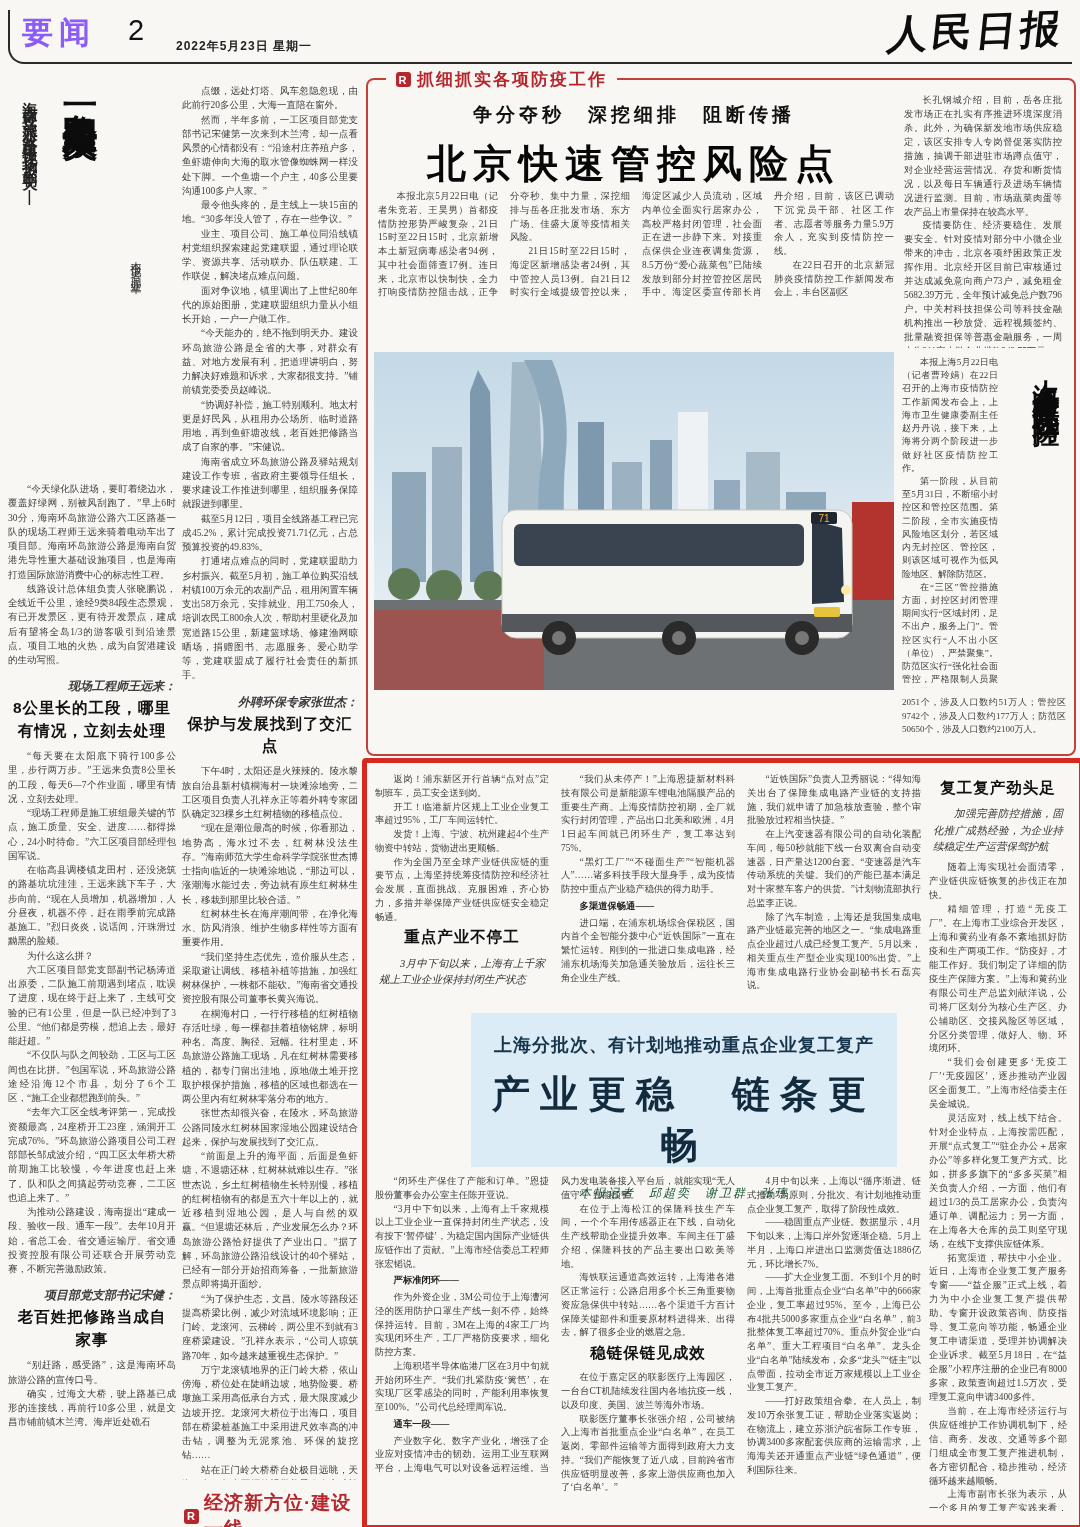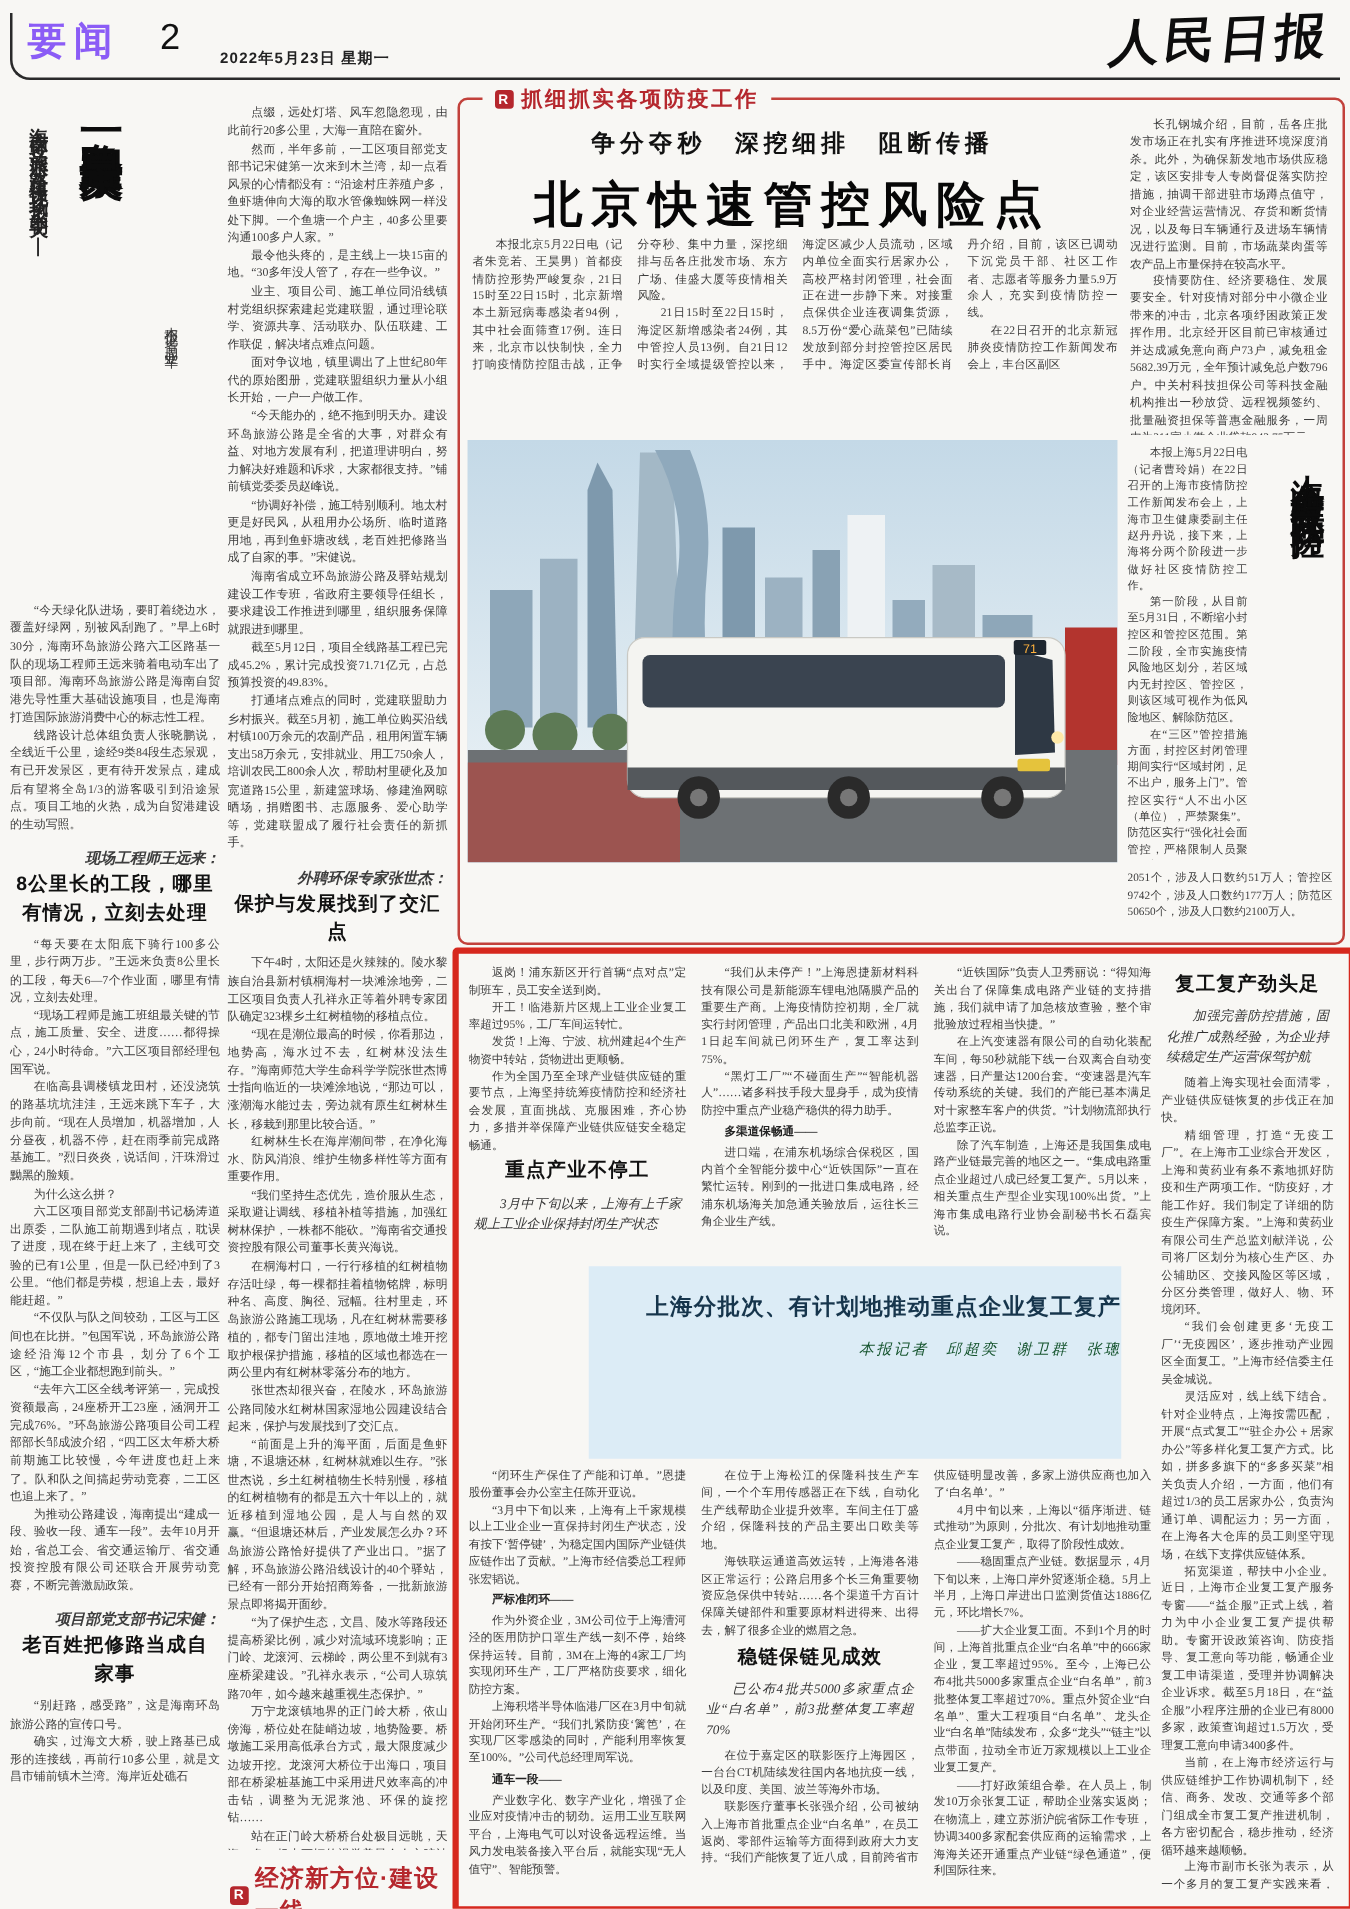--- a/index.html
+++ b/index.html
@@ -74,21 +74,21 @@
   .sh-headline{position:absolute;right:2px;top:6px;height:336px;writing-mode:vertical-rl;
     font-family:"Liberation Sans",sans-serif;font-weight:bold;font-size:27px;letter-spacing:4px;color:#0b0b0b;}
   .sh-bottom{position:absolute;left:0;top:344px;width:164px;font-size:9px;line-height:1.5;text-align:justify;}
   
   .fg-box{position:absolute;left:362px;top:758px;width:712px;height:762px;
     border:5px solid var(--box_red);border-radius:4px;background:var(--paper);}
   .fg-topflow{position:absolute;left:8px;top:10px;width:546px;height:238px;
     columns:3;column-gap:12px;font-size:9.3px;line-height:1.48;}
   .fg-right{position:absolute;left:562px;top:12px;width:138px;height:736px;font-size:9.3px;line-height:1.5;}
   .fg-blue{position:absolute;left:104px;top:250px;width:426px;height:154px;background:var(--blue_bg);
-    text-align:right;padding-top:20px;box-sizing:border-box;}
+    text-align:center;padding-top:20px;box-sizing:border-box;}
   .fgb-kicker{font-family:"Liberation Sans",sans-serif;font-weight:bold;font-size:18px;color:#16354c;letter-spacing:1px;}
   .fgb-title{font-family:"Liberation Sans",sans-serif;font-weight:bold;font-size:38px;color:#122b3e;
     letter-spacing:10px;margin-top:12px;}
   .fgb-byline{font-style:italic;font-size:12px;color:#14532d;margin-top:14px;letter-spacing:2px;}
   .fg-bottomflow{position:absolute;left:8px;top:412px;width:546px;height:332px;
     columns:3;column-gap:12px;font-size:9.3px;line-height:1.48;}
 </style>
 </head>
 <body>
 
@@ -225,28 +225,28 @@
     </div>
 
     <div class="fg-right flow">
       <div class="ksub fsub">复工复产劲头足</div>
       <div class="flede">加强完善防控措施，固化推广成熟经验，为企业持续稳定生产运营保驾护航</div>
       <div class="paras"><p>随着上海实现社会面清零，产业链供应链恢复的步伐正在加快。</p><p>精细管理，打造“无疫工厂”。在上海市工业综合开发区，上海和黄药业有条不紊地抓好防疫和生产两项工作。“防疫好，才能工作好。我们制定了详细的防疫生产保障方案。”上海和黄药业有限公司生产总监刘献洋说，公司将厂区划分为核心生产区、办公辅助区、交接风险区等区域，分区分类管理，做好人、物、环境闭环。</p><p>“我们会创建更多‘无疫工厂’‘无疫园区’，逐步推动产业园区全面复工。”上海市经信委主任吴金城说。</p><p>灵活应对，线上线下结合。针对企业特点，上海按需匹配，开展“点式复工”“驻企办公＋居家办公”等多样化复工复产方式。比如，拼多多旗下的“多多买菜”相关负责人介绍，一方面，他们有超过1/3的员工居家办公，负责沟通订单、调配运力；另一方面，在上海各大仓库的员工则坚守现场，在线下支撑供应链体系。</p><p>拓宽渠道，帮扶中小企业。近日，上海市企业复工复产服务专窗——“益企服”正式上线，着力为中小企业复工复产提供帮助。专窗开设政策咨询、防疫指导、复工意向等功能，畅通企业复工申请渠道，受理并协调解决企业诉求。截至5月18日，在“益企服”小程序注册的企业已有8000多家，政策查询超过1.5万次，受理复工意向申请3400多件。</p><p>当前，在上海市经济运行与供应链维护工作协调机制下，经信、商务、发改、交通等多个部门组成全市复工复产推进机制，各方密切配合，稳步推动，经济循环越来越顺畅。</p><p>上海市副市长张为表示，从一个多月的复工复产实践来看，企业巩固了疫情防线，守住了安全底线，恢复了生产产能。“下一步，我们将着力加强完善防控措施，固化推广成熟经验，真正构筑起广大企业的防控屏障，为企业持续稳定生产运营保驾护航。”张为说。</p></div>
     </div>
 
     <div class="fg-blue">
       <div class="fgb-kicker">上海分批次、有计划地推动重点企业复工复产</div>
+      <div class="fgb-title">产业更稳　链条更畅</div>
       <div class="fgb-byline">本报记者　邱超奕　谢卫群　张璁</div>
     </div>
 
     <div class="fg-bottomflow flow">
       <div class="paras"><p>“闭环生产保住了产能和订单。”恩捷股份董事会办公室主任陈开亚说。</p><p>“3月中下旬以来，上海有上千家规模以上工业企业一直保持封闭生产状态，没有按下‘暂停键’，为稳定国内国际产业链供应链作出了贡献。”上海市经信委总工程师张宏韬说。</p></div>
       <div class="dsub">严标准闭环——</div>
       <div class="paras"><p>作为外资企业，3M公司位于上海漕河泾的医用防护口罩生产线一刻不停，始终保持运转。目前，3M在上海的4家工厂均实现闭环生产，工厂严格防疫要求，细化防控方案。</p><p>上海积塔半导体临港厂区在3月中旬就开始闭环生产。“我们扎紧防疫‘篱笆’，在实现厂区零感染的同时，产能利用率恢复至100%。”公司代总经理周军说。</p></div>
       <div class="dsub">通车一段——</div>
       <div class="paras"><p>产业数字化、数字产业化，增强了企业应对疫情冲击的韧劲。运用工业互联网平台，上海电气可以对设备远程运维。当风力发电装备接入平台后，就能实现“无人值守”、智能预警。</p><p>在位于上海松江的保隆科技生产车间，一个个车用传感器正在下线，自动化生产线帮助企业提升效率。车间主任丁盛介绍，保隆科技的产品主要出口欧美等地。</p><p>海铁联运通道高效运转，上海港各港区正常运行；公路启用多个长三角重要物资应急保供中转站……各个渠道千方百计保障关键部件和重要原材料进得来、出得去，解了很多企业的燃眉之急。</p></div>
       <div class="ksub fsub">稳链保链见成效</div>
-      <div class="flede">已公布4批共5000多家重点企业“白名单”，前3批整体复工率超70%</div>
       <div class="paras"><p>在位于嘉定区的联影医疗上海园区，一台台CT机陆续发往国内各地抗疫一线，以及印度、美国、波兰等海外市场。</p><p>联影医疗董事长张强介绍，公司被纳入上海市首批重点企业“白名单”，在员工返岗、零部件运输等方面得到政府大力支持。“我们产能恢复了近八成，目前跨省市供应链明显改善，多家上游供应商也加入了‘白名单’。”</p><p>4月中旬以来，上海以“循序渐进、链式推动”为原则，分批次、有计划地推动重点企业复工复产，取得了阶段性成效。</p><p>——稳固重点产业链。数据显示，4月下旬以来，上海口岸外贸逐渐企稳。5月上半月，上海口岸进出口监测货值达1886亿元，环比增长7%。</p><p>——扩大企业复工面。不到1个月的时间，上海首批重点企业“白名单”中的666家企业，复工率超过95%。至今，上海已公布4批共5000多家重点企业“白名单”，前3批整体复工率超过70%。重点外贸企业“白名单”、重大工程项目“白名单”、龙头企业“白名单”陆续发布，众多“龙头”“链主”以点带面，拉动全市近万家规模以上工业企业复工复产。</p><p>——打好政策组合拳。在人员上，制发10万余张复工证，帮助企业落实返岗；在物流上，建立苏浙沪皖省际工作专班，协调3400多家配套供应商的运输需求，上海海关还开通重点产业链“绿色通道”，便利国际往来。</p></div>
     </div>
   </div>
 
 </div>
 
 </body></html>

